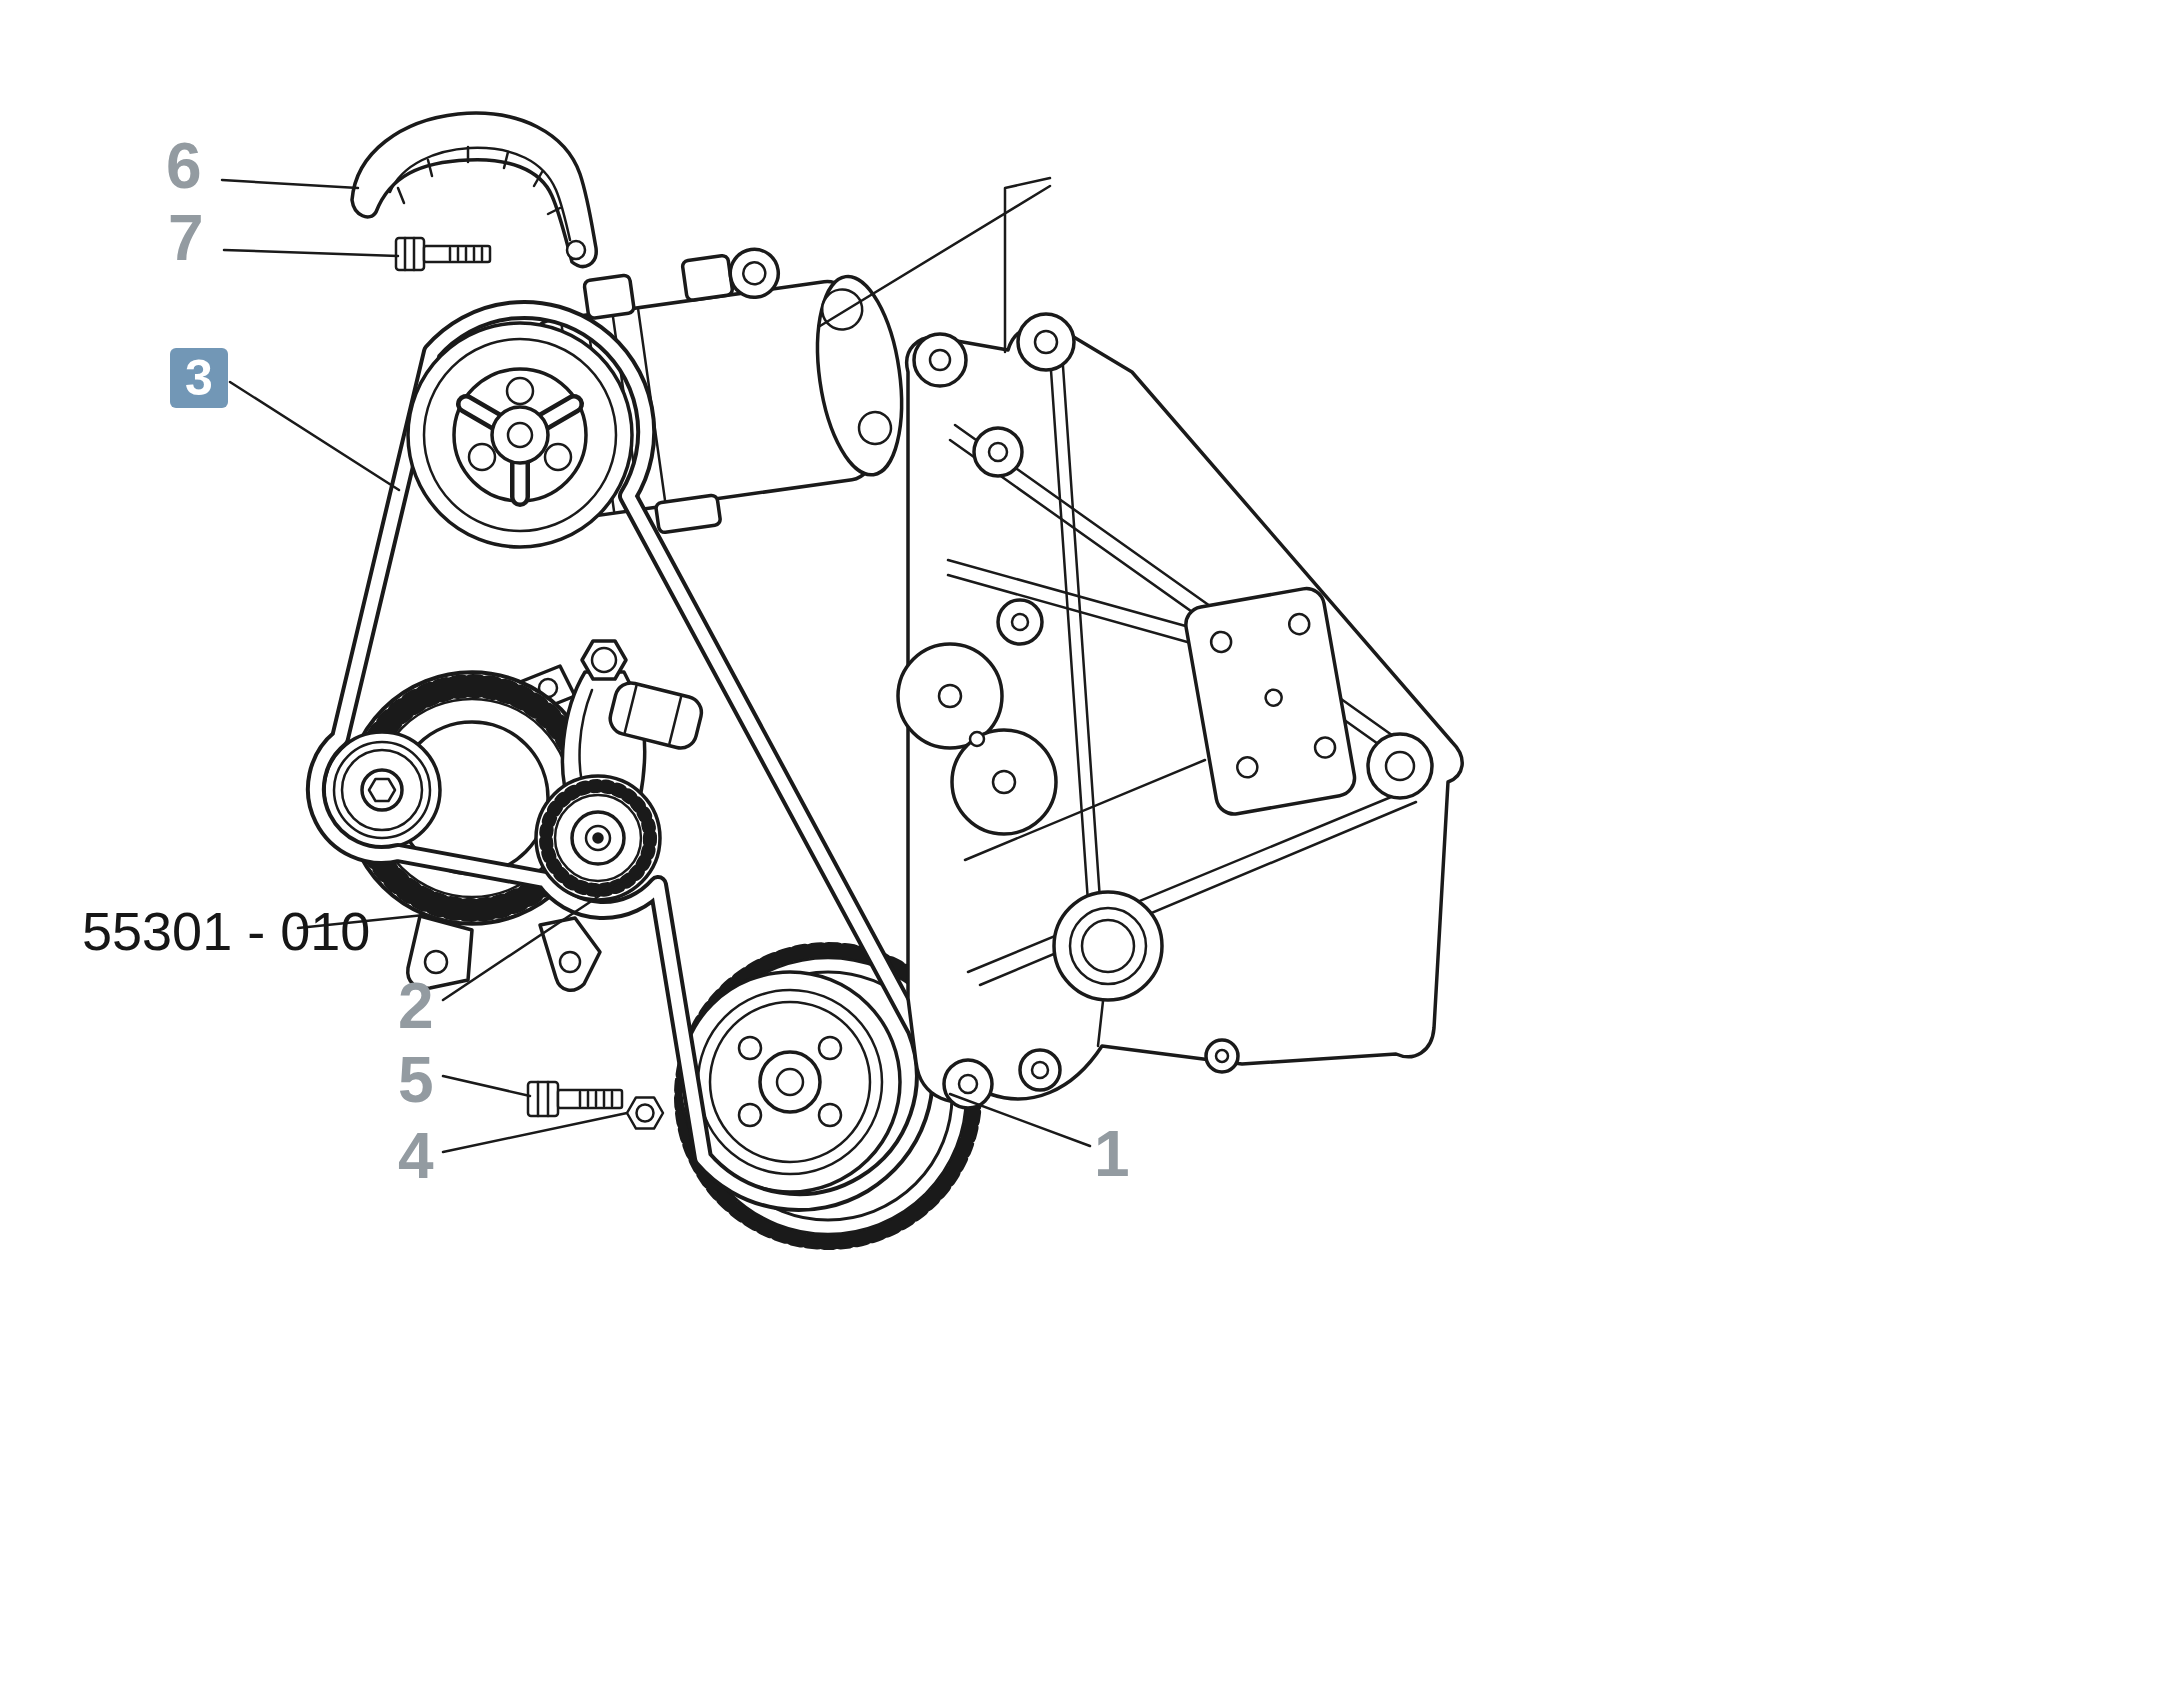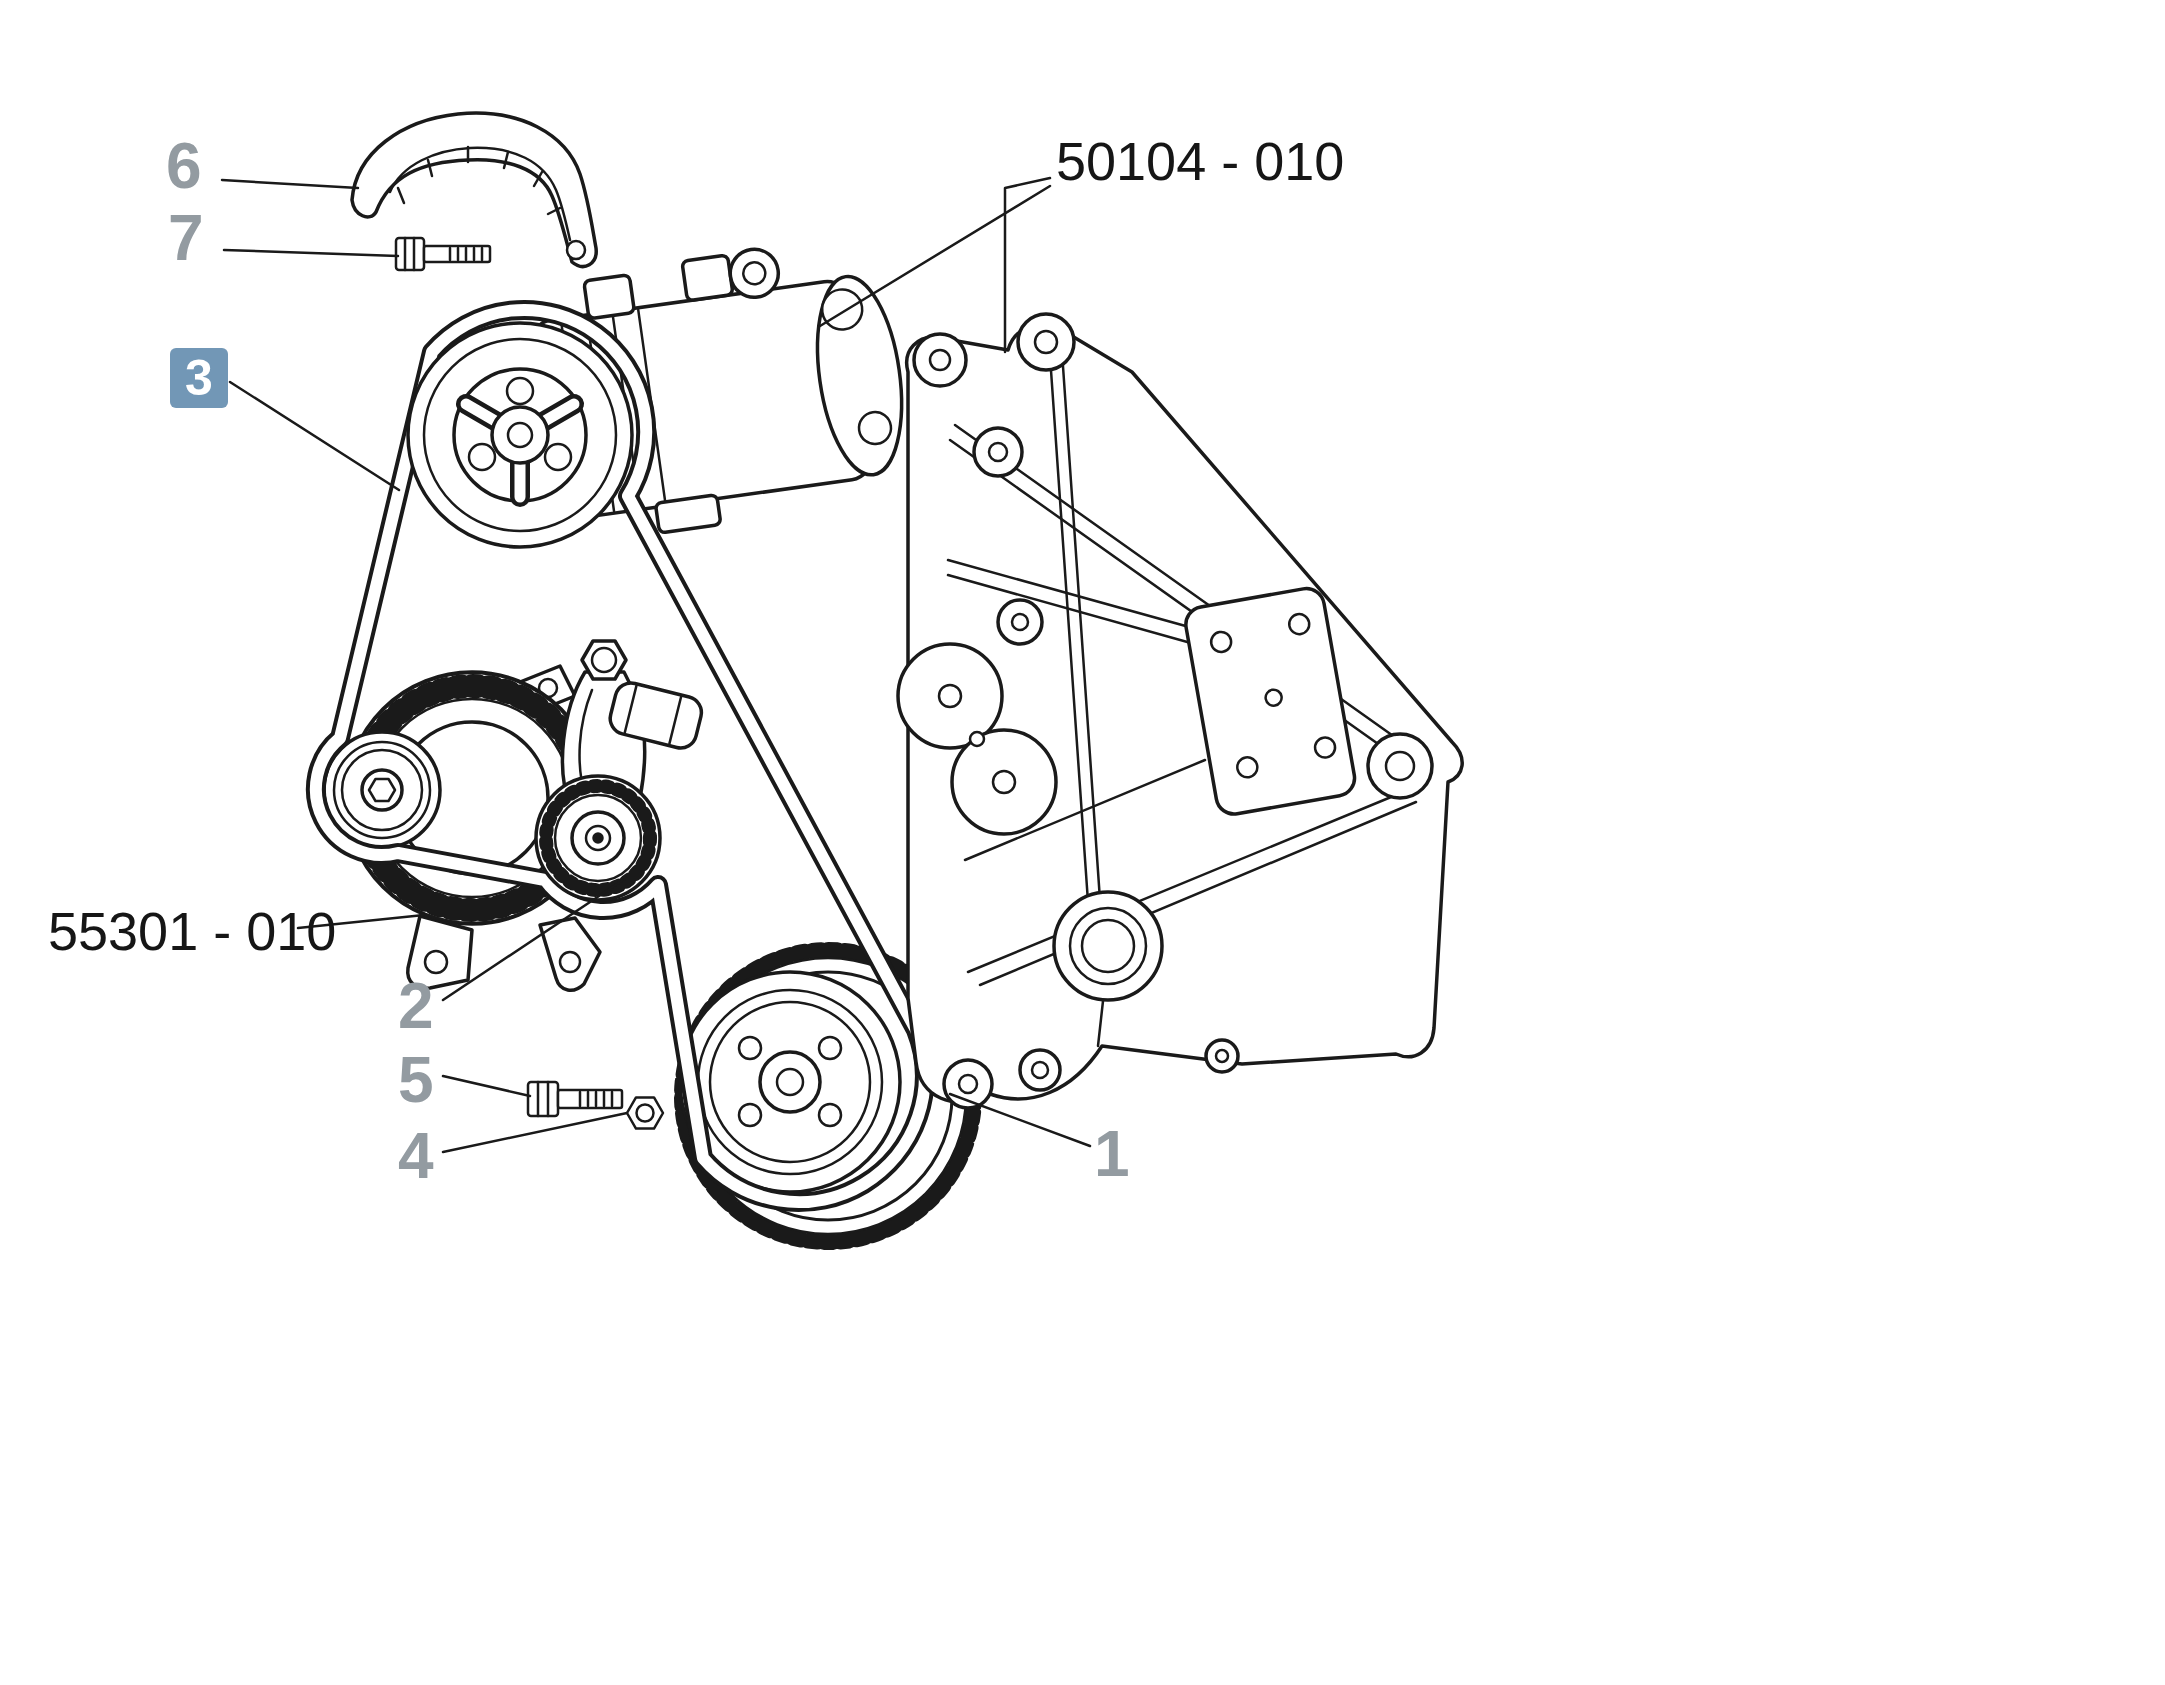--- a/index.html
+++ b/index.html
@@ -250,23 +250,22 @@
 </svg>
 
 <div class="callout-num" style="left:166px;top:134px">6</div>
 
 <div class="callout-num" style="left:168px;top:206px">7</div>
 
 <div class="badge" style="left:170px;top:348px">
   <span>3</span>
 </div>
 
-<div class="part-code" style="left:1056px;top:134px">50104 - 010</div>
-
-<div class="part-code" style="left:48px;top:904px">55301 - 010</div>
+
+<div class="part-code" style="left:82px;top:904px">55301 - 010</div>
 
 <div class="callout-num" style="left:398px;top:974px">2</div>
 
 <div class="callout-num" style="left:398px;top:1048px">5</div>
 
 <div class="callout-num" style="left:398px;top:1124px">4</div>
 
 <div class="callout-num" style="left:1094px;top:1122px">1</div>
 
 </div>

